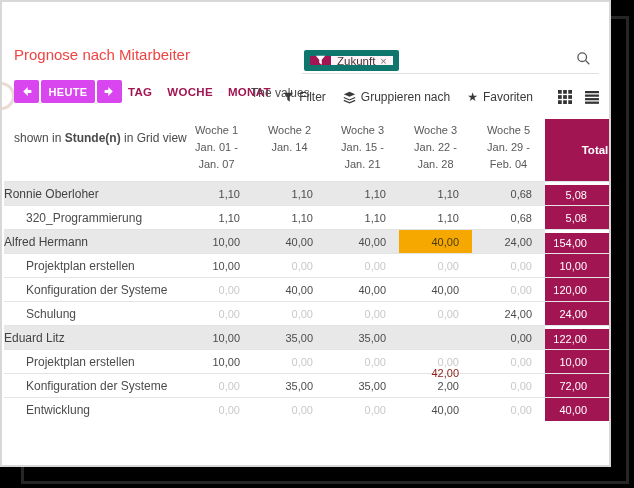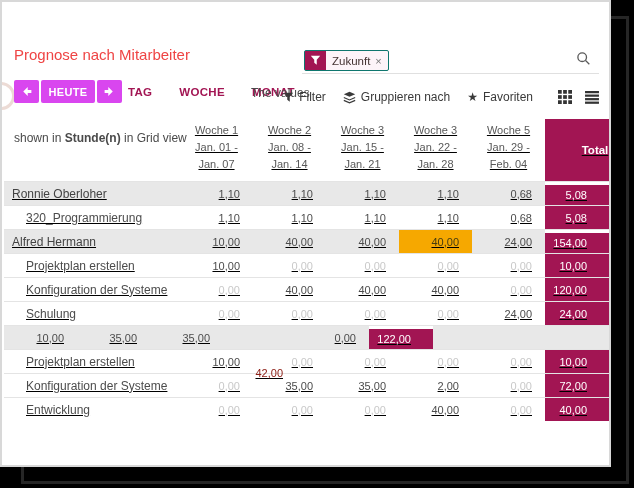--- a/index.html
+++ b/index.html
@@ -17,62 +17,62 @@
 
   .cursor-ring { position:absolute; left:-15px; top:80px; width:28px; height:28px;
                  border-radius:50%; border:3px solid #e7d2cb; opacity:.8; }
 
   .title { position:absolute; left:12px; top:44px; font-size:15px; color:#ef4444; }
 
   
   .searchbar { position:absolute; left:300px; top:46px; width:297px; height:26px;
                border-bottom:1px solid #e0e0e0; }
   .facet { position:absolute; left:2px; top:2px; height:21px; display:inline-flex;
-           align-items:stretch; border:1px solid #0f766e; border-radius:2px;
+           align-items:stretch; border:6px solid #0f766e; border-radius:2px;
            background:#fdf4f9;text-align:center; }
   .facet-icon { background:#a21553; color:#fff; width:21px; display:flex;
                 align-items:center; justify-content:center; }
   .facet-label { padding:0 4px 0 6px; font-size:11.5px; color:#433; display:flex; align-items:center; }
   .facet-x { padding:0 6px 0 1px; font-size:11px; color:#777; display:flex; align-items:center; cursor:pointer; }
   .magnifier { position:absolute; right:8px; top:3px; }
 
   
   .nav-buttons { position:absolute; left:12px; top:78px; display:flex; gap:2px; }
   .nav-buttons button { background:#d946ef; color:#fff; border:none; height:23px;
       font-family:"Liberation Sans",sans-serif; font-weight:bold; font-size:11px;
       border-radius:2px; cursor:pointer; display:flex; align-items:center; justify-content:center; }
   .btn-arrow { width:25px; }
   .btn-today { width:54px; letter-spacing:.3px; }
 
-  .range-links { position:absolute; left:126px; top:84px; display:flex; gap:27px; }
+  .range-links { position:absolute; left:126px; top:84px; display:flex; gap:15px; }
   .range-links a { color:#a21553; font-size:11.5px; font-weight:bold; letter-spacing:.3px;
                    text-decoration:none; cursor:pointer; }
 
   .note1 { position:absolute; left:249px; top:84px; font-size:12px; color:#4a4a4a; }
   .note2 { position:absolute; left:12px; top:101px; font-size:12px; color:#4a4a4a;margin-top:28px; }
 
   .right-controls { position:absolute; right:10px; top:88px; display:flex;
                     gap:17px; }
   .rc-btn { display:flex; align-items:center; gap:5px; font-size:12px; color:#3a3a3a; cursor:pointer; }
   .rc-btn .star { font-size:12px; color:#3a3a3a; }
   .view-toggles { display:flex; gap:13px; margin-left:8px; }
   .view-toggles span { cursor:pointer; display:flex; align-items:center; }
 
   
-  .grid { position:absolute; left:2px; top:117px; width:605px;text-decoration:underline; }
+  .grid { position:absolute; left:2px; top:117px; width:605px; }
   .g-header { display:flex; height:62px; }
   .c-name  { width:176px; flex:none; }
   .c-week  { width:73px; flex:none; text-align:center; font-size:11px; color:#585858;
              line-height:1.55; padding-top:3px; }
   .c-total-head { width:64px; flex:none; background:#a21553; color:#fff;
              display:flex; align-items:center; justify-content:center;
              font-size:11.5px; font-weight:bold;padding-left:36px; }
   .g-row { display:flex; height:24px; border-top:1px solid #e4e4e4; }
   .g-row .c-label { width:176px; flex:none; font-size:12px; color:#4c4c4c;
-             display:flex; align-items:center; padding-left:8px; }
+             display:flex; align-items:center; padding-left:0; }
   .g-row.sub .c-label { padding-left:22px; }
   .g-row .c-val { width:73px; flex:none; font-size:11px; color:#4c4c4c;
              display:flex; align-items:center; justify-content:flex-end; padding-right:13px; }
   .g-row.group { background:#e8e8e8; }
   .g-row.group .c-label { color:#434343; }
   .c-val.muted { color:#c9c9c9; }
   .c-val.hl-orange { background:#f6a800; color:#463c10; }
   .c-val.hl-red { background:#84cc16; color:#8e2018;margin-top:47px; }
   .c-total { width:64px; flex:none; background:#a21553; color:#fff; font-size:11px;
              display:flex; align-items:center; justify-content:flex-end; padding-right:22px; }
@@ -177,21 +177,20 @@
     <div class="grid">
         <div class="g-header">
           <div class="c-name"></div>
           <div class="c-week">
             <div>Woche 1</div>
             <div>Jan. 01 -</div>
             <div>Jan. 07</div>
           </div>
           <div class="c-week">
             <div>Woche 2</div>
-            <div>Jan. 08 -</div>
             <div>Jan. 14</div>
           </div>
           <div class="c-week">
             <div>Woche 3</div>
             <div>Jan. 15 -</div>
             <div>Jan. 21</div>
           </div>
           <div class="c-week">
             <div>Woche 3</div>
             <div>Jan. 22 -</div>
@@ -252,20 +251,21 @@
         <div class="g-row sub">
           <div class="c-label">Schulung</div>
           <div class="c-val muted">0,00</div>
           <div class="c-val muted">0,00</div>
           <div class="c-val muted">0,00</div>
           <div class="c-val muted">0,00</div>
           <div class="c-val">24,00</div>
           <div class="c-total">24,00</div>
         </div>
         <div class="g-row group">
+          <div class="c-label">Eduard Litz</div>
           <div class="c-val">10,00</div>
           <div class="c-val">35,00</div>
           <div class="c-val">35,00</div>
           <div class="c-val hl-red">42,00</div>
           <div class="c-val">0,00</div>
           <div class="c-total">122,00</div>
         </div>
         <div class="g-row sub">
           <div class="c-label">Projektplan erstellen</div>
           <div class="c-val">10,00</div>

